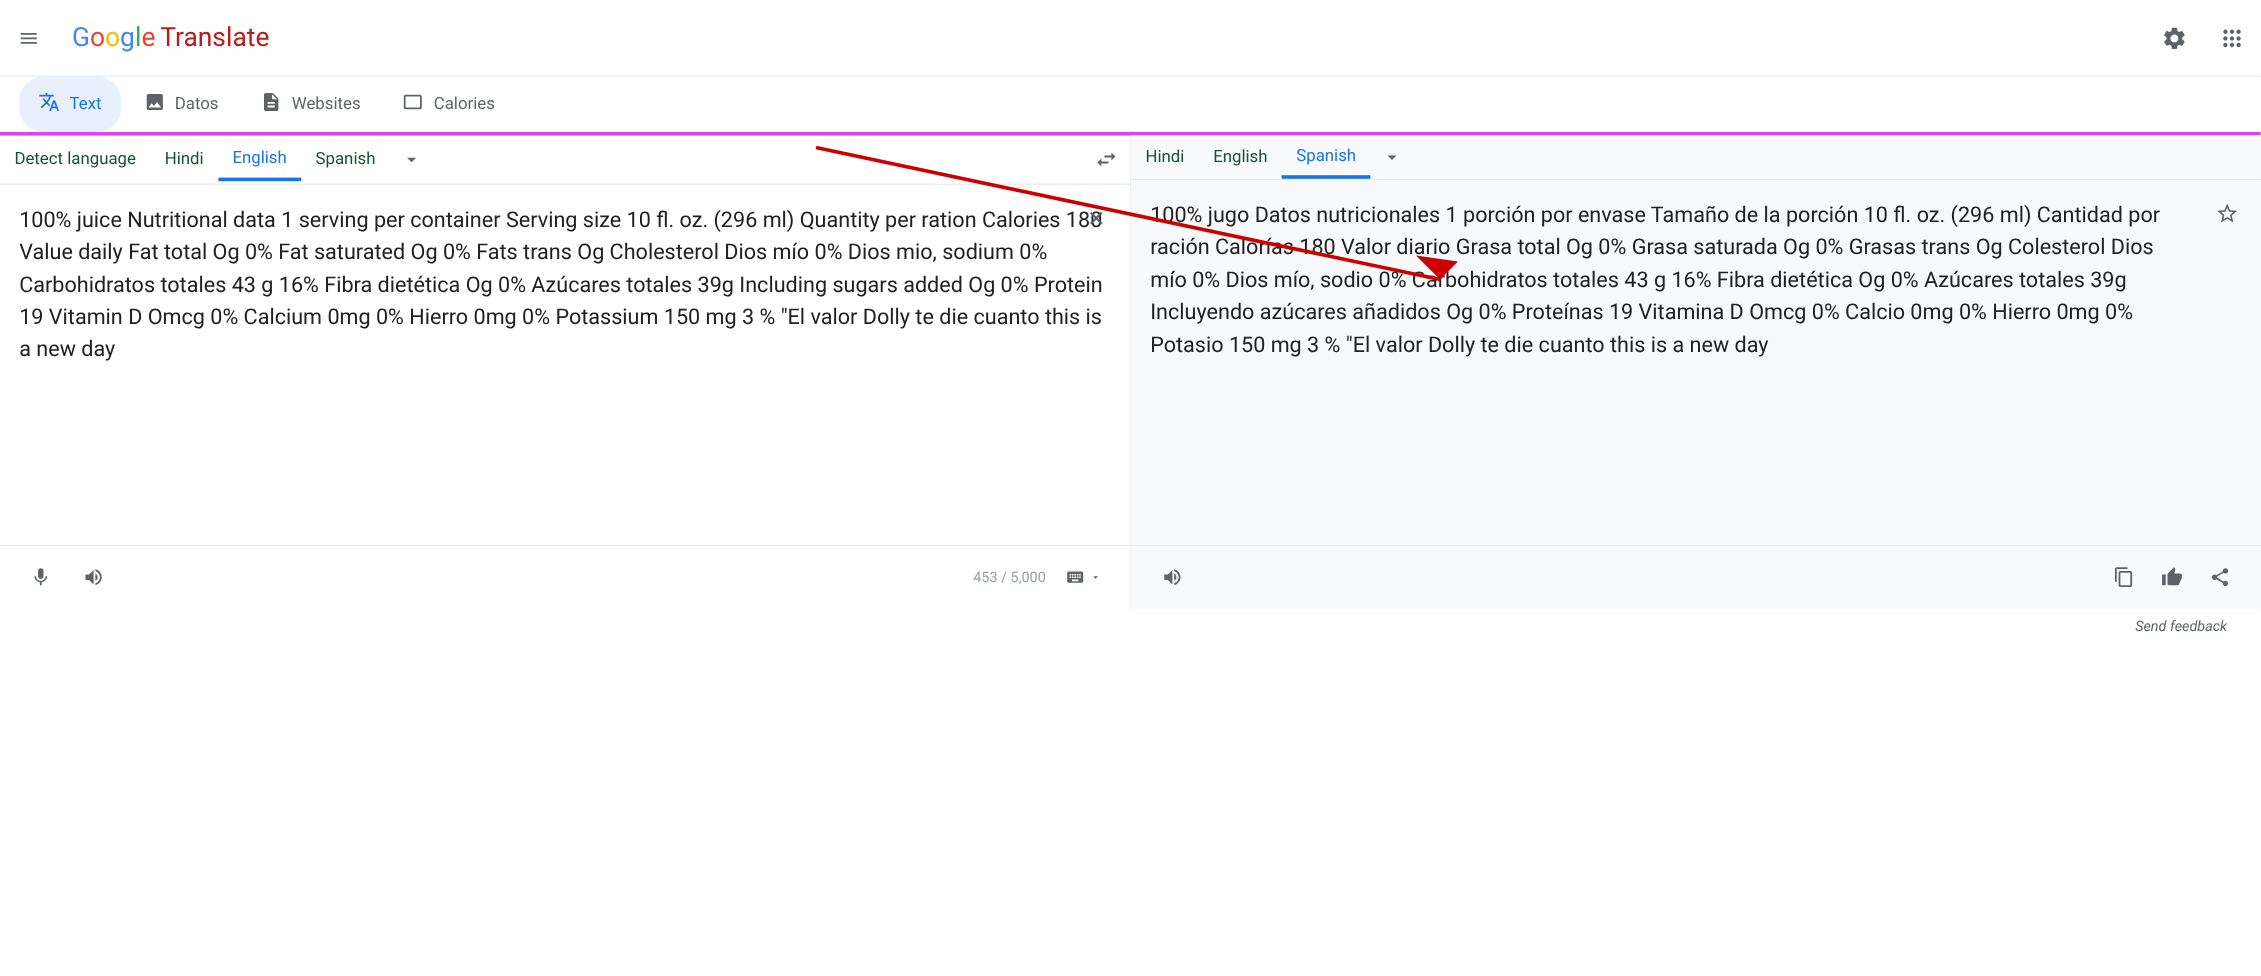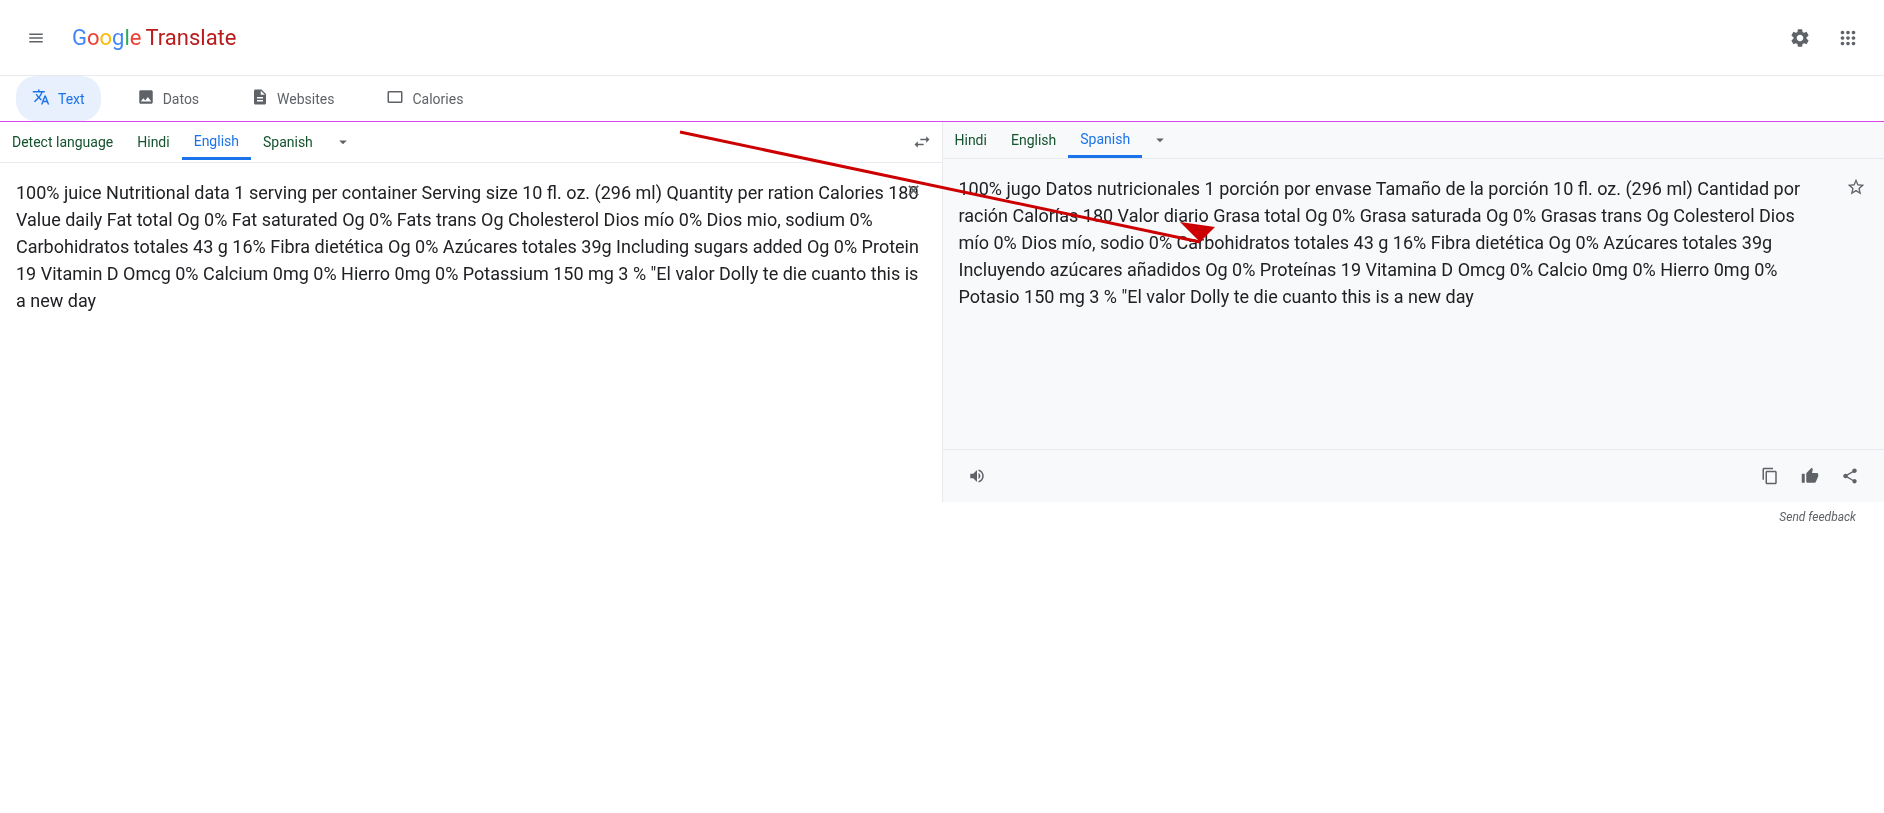--- a/index.html
+++ b/index.html
@@ -3,23 +3,23 @@
   <meta charset="utf-8">
   <style>
     * { box-sizing: border-box; margin: 0; padding: 0; }
     body { font-family: 'Google Sans', Roboto, Arial, sans-serif; background: #fff; color: #202124; }
 
     
     .header {
       display: flex;
       align-items: center;
       justify-content: space-between;
-      padding: 8px 16px;
+      padding: 8px 4px;
       border-bottom: 1px solid #e8eaed;
-      height: 76px;
+      height: 64px;
     }
     .header-left { display: flex; align-items: center; gap: 16px; }
     .logo { display: flex; align-items: center; gap: 4px; text-decoration: none; }
     .logo-google { font-size: 22px; font-weight: 400; }
     .logo-google .g1 { color: #4285F4; }
     .logo-google .g2 { color: #EA4335; }
     .logo-google .g3 { color: #FBBC05; }
     .logo-google .g4 { color: #4285F4; }
     .logo-google .g5 { color: #34A853; }
     .logo-google .g6 { color: #EA4335; }
@@ -30,22 +30,22 @@
       display: flex; align-items: center; justify-content: center; 
       cursor: pointer; color: #5f6368; background: transparent; border: none; 
       font-size: 20px;
     }
 
     
     .tab-bar {
       display: flex;
       align-items: center;
       padding: 0 16px;
-      border-bottom: 1px solid #d946ef;
-      gap: 20px;
+      border-bottom: 3px solid #d946ef;
+      gap: 3px;
     }
     .tab-btn {
       display: flex; align-items: center; gap: 8px;
       padding: 12px 16px;
       border: none; background: transparent; cursor: pointer;
       font-size: 14px; color: #5f6368; border-radius: 4px;
       font-family: inherit;
     }
     .tab-btn.active {
       background: #e8f0fe; color: #1a73e8; border-radius: 20px;
@@ -264,20 +264,45 @@
             <path d="M6.99 11L3 15l3.99 4v-3H14v-2H6.99v-3zM21 9l-3.99-4v3H10v2h7.01v3L21 9z"></path>
           </svg>
       </button>
     </div>
 
     <div class="panel-text-area source" style="position:relative;">
       <textarea class="source-textarea" style="">100% juice Nutritional data 1 serving per container Serving size 10 fl. oz. (296 ml) Quantity per ration Calories 180 Value daily Fat total Og 0% Fat saturated Og 0% Fats trans Og Cholesterol Dios mío 0% Dios mio, sodium 0% Carbohidratos totales 43 g 16% Fibra dietética Og 0% Azúcares totales 39g Including sugars added Og 0% Protein 19 Vitamin D Omcg 0% Calcium 0mg 0% Hierro 0mg 0% Potassium 150 mg 3 % "El valor Dolly te die cuanto this is a new day</textarea>
       <button class="clear-btn">✕</button>
     </div>
 
+    <div class="panel-footer">
+      <div class="footer-left">
+        <button class="foot-icon-btn">
+          <svg width="18" height="18" viewBox="0 0 24 24" fill="#5f6368">
+              <path d="M12 14c1.66 0 3-1.34 3-3V5c0-1.66-1.34-3-3-3S9 3.34 9 5v6c0 1.66 1.34 3 3 3zm5.3-3c0 3-2.54 5.1-5.3 5.1S6.7 14 6.7 11H5c0 3.41 2.72 6.23 6 6.72V21h2v-3.28c3.28-.49 6-3.31 6-6.72h-1.7z"></path>
+            </svg>
+        </button>
+        <button class="foot-icon-btn">
+          <svg width="18" height="18" viewBox="0 0 24 24" fill="#5f6368">
+              <path d="M3 9v6h4l5 5V4L7 9H3zm13.5 3c0-1.77-1.02-3.29-2.5-4.03v8.05c1.48-.73 2.5-2.25 2.5-4.02zM14 3.23v2.06c2.89.86 5 3.54 5 6.71s-2.11 5.85-5 6.71v2.06c4.01-.91 7-4.49 7-8.77s-2.99-7.86-7-8.77z"></path>
+            </svg>
+        </button>
+      </div>
+      <div class="footer-right">
+        <span class="char-count">453 / 5,000</span>
+        <button class="keyboard-btn">
+          <svg width="16" height="16" viewBox="0 0 24 24" fill="#5f6368">
+              <path d="M20 5H4c-1.1 0-1.99.9-1.99 2L2 17c0 1.1.9 2 2 2h16c1.1 0 2-.9 2-2V7c0-1.1-.9-2-2-2zm-9 3h2v2h-2V8zm0 3h2v2h-2v-2zM8 8h2v2H8V8zm0 3h2v2H8v-2zm-1 2H5v-2h2v2zm0-3H5V8h2v2zm9 7H8v-2h8v2zm0-4h-2v-2h2v2zm0-3h-2V8h2v2zm3 3h-2v-2h2v2zm0-3h-2V8h2v2z"></path>
+            </svg>
+          <svg width="10" height="10" viewBox="0 0 24 24" fill="#5f6368">
+              <path d="M7 10l5 5 5-5z"></path>
+            </svg>
+        </button>
+      </div>
+    </div>
   </div>
 
   <div class="divider-v"></div>
 
   <div class="right-panel">
 
     <div class="panel-lang-bar" style="background:#f8f9fa;">
       <button class="lang-btn">Hindi</button>
       <button class="lang-btn">English</button>
       <button class="lang-btn active">Spanish</button>

